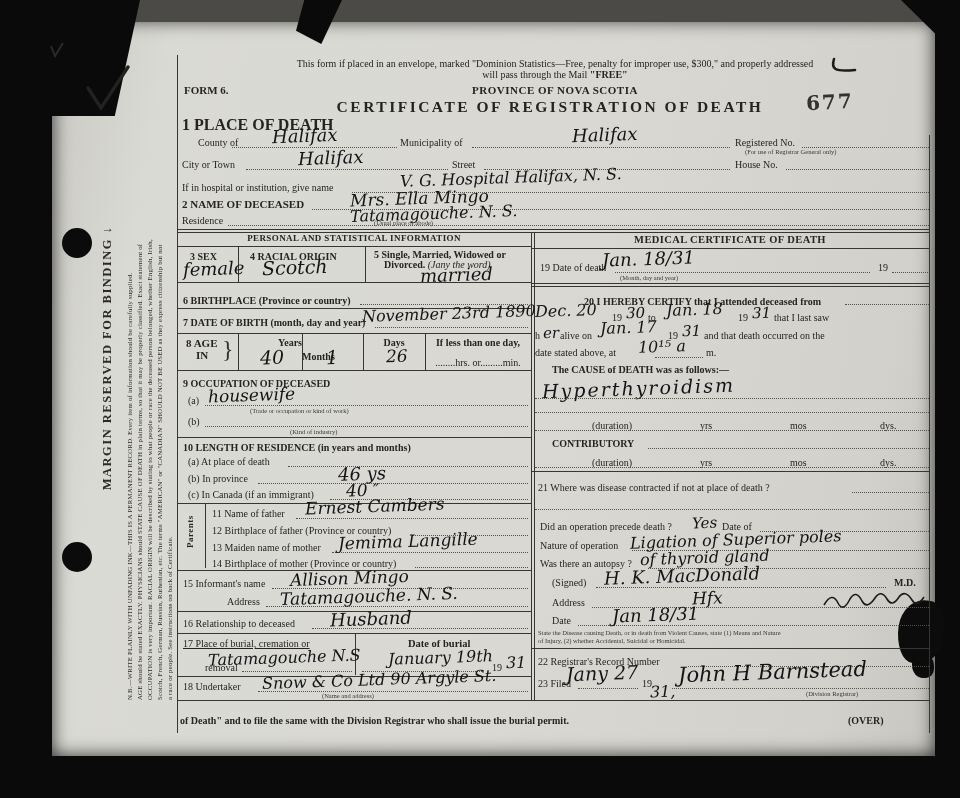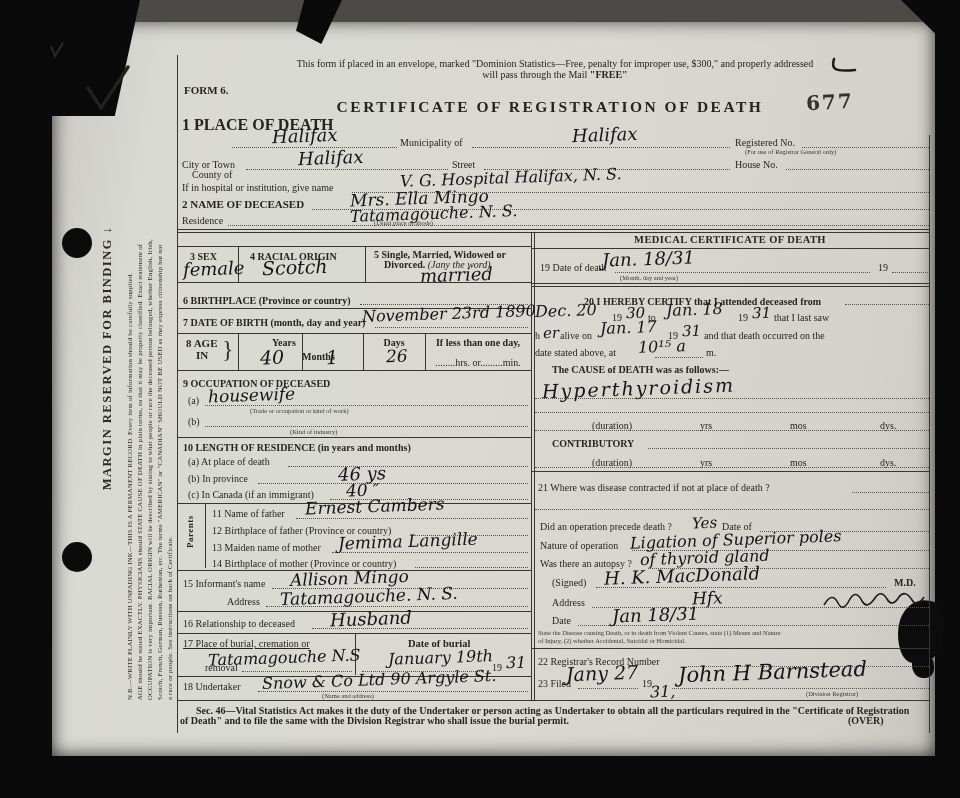--- a/index.html
+++ b/index.html
@@ -61,27 +61,28 @@
   <div class="abs mgn mgnb" style="left:100px;top:648px;width:580px;text-align:center;">MARGIN RESERVED FOR BINDING ↓</div>
   <div class="abs mgn" style="left:126px;top:700px;width:650px;">N.B.—WRITE PLAINLY WITH UNFADING INK—THIS IS A PERMANENT RECORD.  Every item of information should be carefully supplied.</div>
   <div class="abs mgn" style="left:136px;top:700px;width:650px;">AGE should be stated EXACTLY.  PHYSICIANS should STATE CAUSE OF DEATH in plain terms, so that it may be properly classified.  Exact statement of</div>
   <div class="abs mgn" style="left:146px;top:700px;width:650px;">OCCUPATION is very important.  RACIAL ORIGIN will be described by stating to what people or race the deceased person belonged, whether English, Irish,</div>
   <div class="abs mgn" style="left:156px;top:700px;width:650px;">Scotch, French, German, Russian, Ruthenian, etc.  The terms "AMERICAN" or "CANADIAN" SHOULD NOT BE USED as they express citizenship but not</div>
   <div class="abs mgn" style="left:166px;top:700px;width:650px;">a race or people.  See instructions on back of Certificate.</div>
 
   <div class="abs p sm" style="left:250px;top:58px;width:610px;text-align:center;">This form if placed in an envelope, marked "Dominion Statistics—Free, penalty for improper use, $300," and properly addressed</div>
   <div class="abs p sm" style="left:250px;top:69px;width:610px;text-align:center;"><span>will pass through the Mail </span><span class="pb">"FREE"</span></div>
   <div class="abs p pb" style="left:184px;top:84px;font-size:11px;">FORM 6.</div>
+  <div class="abs p pb" style="left:250px;top:84px;width:610px;text-align:center;font-size:11px;letter-spacing:.5px;">PROVINCE OF NOVA SCOTIA</div>
   <div class="abs p pb" style="left:200px;top:98px;width:700px;text-align:center;font-size:15.5px;letter-spacing:2.5px;">CERTIFICATE OF REGISTRATION OF DEATH</div>
 
   <div class="abs vln" style="left:177px;top:55px;height:678px;"></div>
   <div class="abs vln" style="left:929px;top:135px;height:598px;"></div>
 
   <div class="abs p pb" style="left:182px;top:116px;font-size:16px;">1 PLACE OF DEATH</div>
-  <div class="abs p" style="left:192px;top:137px;margin-top:32px;">County of</div>
+  <div class="abs p" style="left:198px;top:137px;">County of</div>
   <div class="abs dots" style="left:232px;top:147px;width:165px;"></div>
   <div class="abs hw" style="left:272px;top:127px;font-size:18px;">Halifax</div>
   <div class="abs p" style="left:400px;top:137px;">Municipality of</div>
   <div class="abs dots" style="left:472px;top:147px;width:258px;"></div>
   <div class="abs hw" style="left:572px;top:126px;font-size:18px;">Halifax</div>
   <div class="abs p" style="left:735px;top:137px;">Registered No.</div>
   <div class="abs dots" style="left:802px;top:147px;width:127px;"></div>
   <div class="abs cap" style="left:745px;top:148px;">(For use of Registrar General only)</div>
   <div class="abs p" style="left:182px;top:159px;">City or Town</div>
   <div class="abs dots" style="left:246px;top:169px;width:202px;"></div>
@@ -99,20 +100,21 @@
   <div class="abs p" style="left:182px;top:215px;">Residence</div>
   <div class="abs dots" style="left:228px;top:225px;width:701px;"></div>
   <div class="abs hw" style="left:350px;top:206px;font-size:16px;">Tatamagouche.  N. S.</div>
   <div class="abs cap" style="left:374px;top:219px;">(Usual place of abode)</div>
 
   <div class="abs ln" style="left:177px;top:229px;width:752px;height:1.4px;"></div>
   <div class="abs ln" style="left:177px;top:232px;width:752px;height:1.4px;"></div>
   <div class="abs vln" style="left:531px;top:232px;height:468px;"></div>
   <div class="abs vln" style="left:534px;top:232px;height:468px;"></div>
 
+  <div class="abs p pb" style="left:177px;top:234px;width:354px;text-align:center;font-size:9px;letter-spacing:.4px;">PERSONAL AND STATISTICAL INFORMATION</div>
   <div class="abs ln" style="left:177px;top:246px;width:354px;height:1.2px;"></div>
   <div class="abs vln" style="left:238px;top:246px;height:36px;"></div>
   <div class="abs vln" style="left:365px;top:246px;height:36px;"></div>
   <div class="abs p pb" style="left:190px;top:251px;">3 SEX</div>
   <div class="abs hw" style="left:183px;top:260px;font-size:18px;">female</div>
   <div class="abs p pb" style="left:250px;top:251px;font-family:Liberation Serif, serif;">4 RACIAL ORIGIN</div>
   <div class="abs hw" style="left:262px;top:258px;font-size:19px;">Scotch</div>
   <div class="abs p pb sm" style="left:374px;top:249px;">5 Single, Married, Widowed or</div>
   <div class="abs p sm" style="left:384px;top:259px;"><b>Divorced.</b> <i>(Jany the word)</i></div>
   <div class="abs hw" style="left:420px;top:266px;font-size:18px;">married</div>
@@ -126,21 +128,21 @@
 
   <div class="abs ln" style="left:177px;top:333px;width:354px;height:1.2px;"></div>
   <div class="abs ln" style="left:177px;top:370px;width:354px;height:1.2px;"></div>
   <div class="abs vln" style="left:238px;top:333px;height:37px;"></div>
   <div class="abs vln" style="left:302px;top:333px;height:37px;"></div>
   <div class="abs vln" style="left:363px;top:333px;height:37px;"></div>
   <div class="abs vln" style="left:425px;top:333px;height:37px;"></div>
   <div class="abs p pb" style="left:186px;top:337px;font-size:11px;">8 AGE</div>
   <div class="abs p pb" style="left:196px;top:349px;font-size:11px;">IN</div>
   <div class="abs p" style="left:222px;top:336px;font-size:24px;color:#35332f;">}</div>
-  <div class="abs p pb" style="left:238px;top:337px;width:64px;text-align:left;padding-left:34px;">Years</div>
+  <div class="abs p pb" style="left:238px;top:337px;width:64px;text-align:right;">Years</div>
   <div class="abs hw" style="left:260px;top:348px;font-size:19px;">40</div>
   <div class="abs p pb" style="left:302px;top:351px;width:61px;text-align:left;">Months</div>
   <div class="abs hw" style="left:326px;top:348px;font-size:19px;">1</div>
   <div class="abs p pb" style="left:363px;top:337px;width:62px;text-align:center;">Days</div>
   <div class="abs hw" style="left:386px;top:348px;font-size:17px;">26</div>
   <div class="abs p pb sm" style="left:425px;top:337px;width:106px;text-align:center;">If less than one day,</div>
   <div class="abs p sm" style="left:425px;top:357px;width:106px;text-align:center;">........hrs.  or.........min.</div>
 
   <div class="abs p pb" style="left:183px;top:378px;">9 OCCUPATION OF DECEASED</div>
   <div class="abs p" style="left:188px;top:395px;">(a)</div>
@@ -294,17 +296,16 @@
   <div class="abs dots" style="left:688px;top:666px;width:241px;"></div>
   <div class="abs p" style="left:538px;top:678px;">23 Filed</div>
   <div class="abs dots" style="left:578px;top:688px;width:60px;"></div>
   <div class="abs hw" style="left:566px;top:664px;font-size:19px;">Jany 27</div>
   <div class="abs p" style="left:642px;top:678px;">19</div>
   <div class="abs hw" style="left:650px;top:684px;font-size:16px;">31,</div>
   <div class="abs hw" style="left:678px;top:662px;font-size:21px;">John H Barnstead</div>
   <div class="abs dots" style="left:672px;top:688px;width:257px;"></div>
   <div class="abs cap" style="left:806px;top:690px;">(Division Registrar)</div>
 
-  <div class="abs p sm pb" style="left:196px;top:705px;">Sec. 46—Vital Statistics Act makes it the duty of the Undertaker or person acting as Undertaker to obtain all the particulars required in the "Certificate of Registration</div>
   <div class="abs p sm pb" style="left:180px;top:715px;">of Death" and to file the same with the Division Registrar who shall issue the burial permit.</div>
   <div class="abs p sm pb" style="left:848px;top:715px;">(OVER)</div>
 
 </div>
 
 </body></html>

